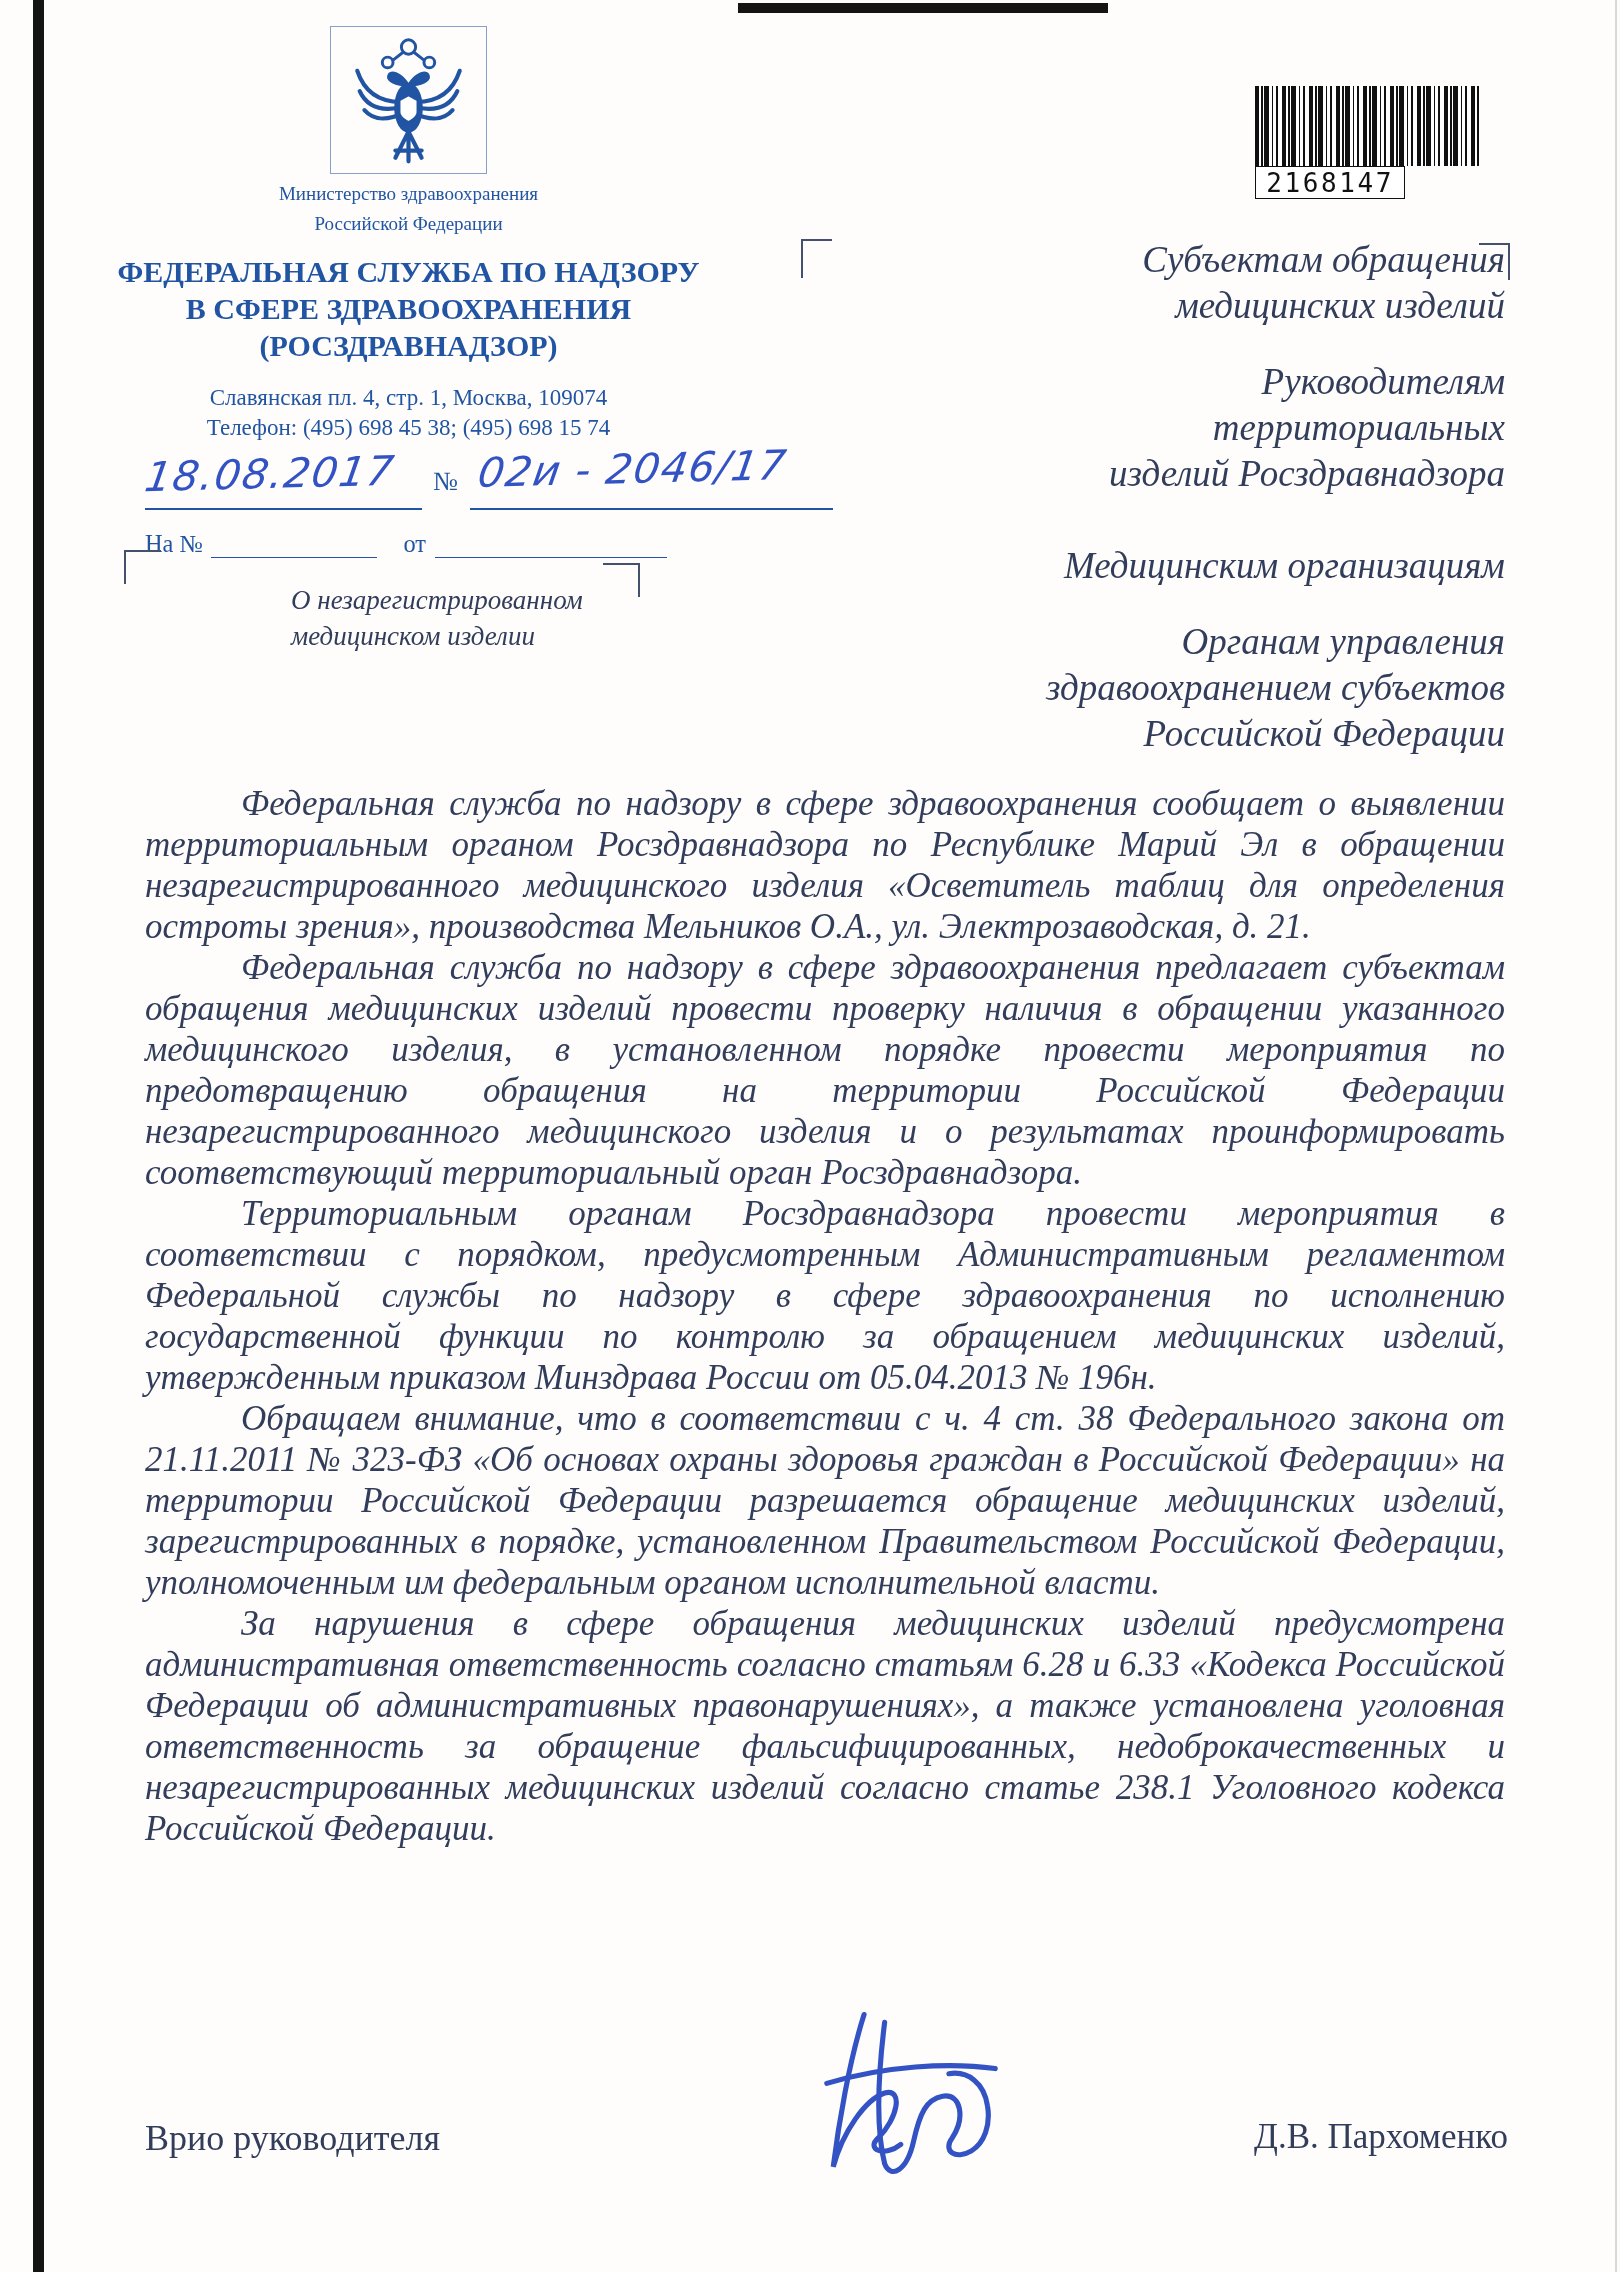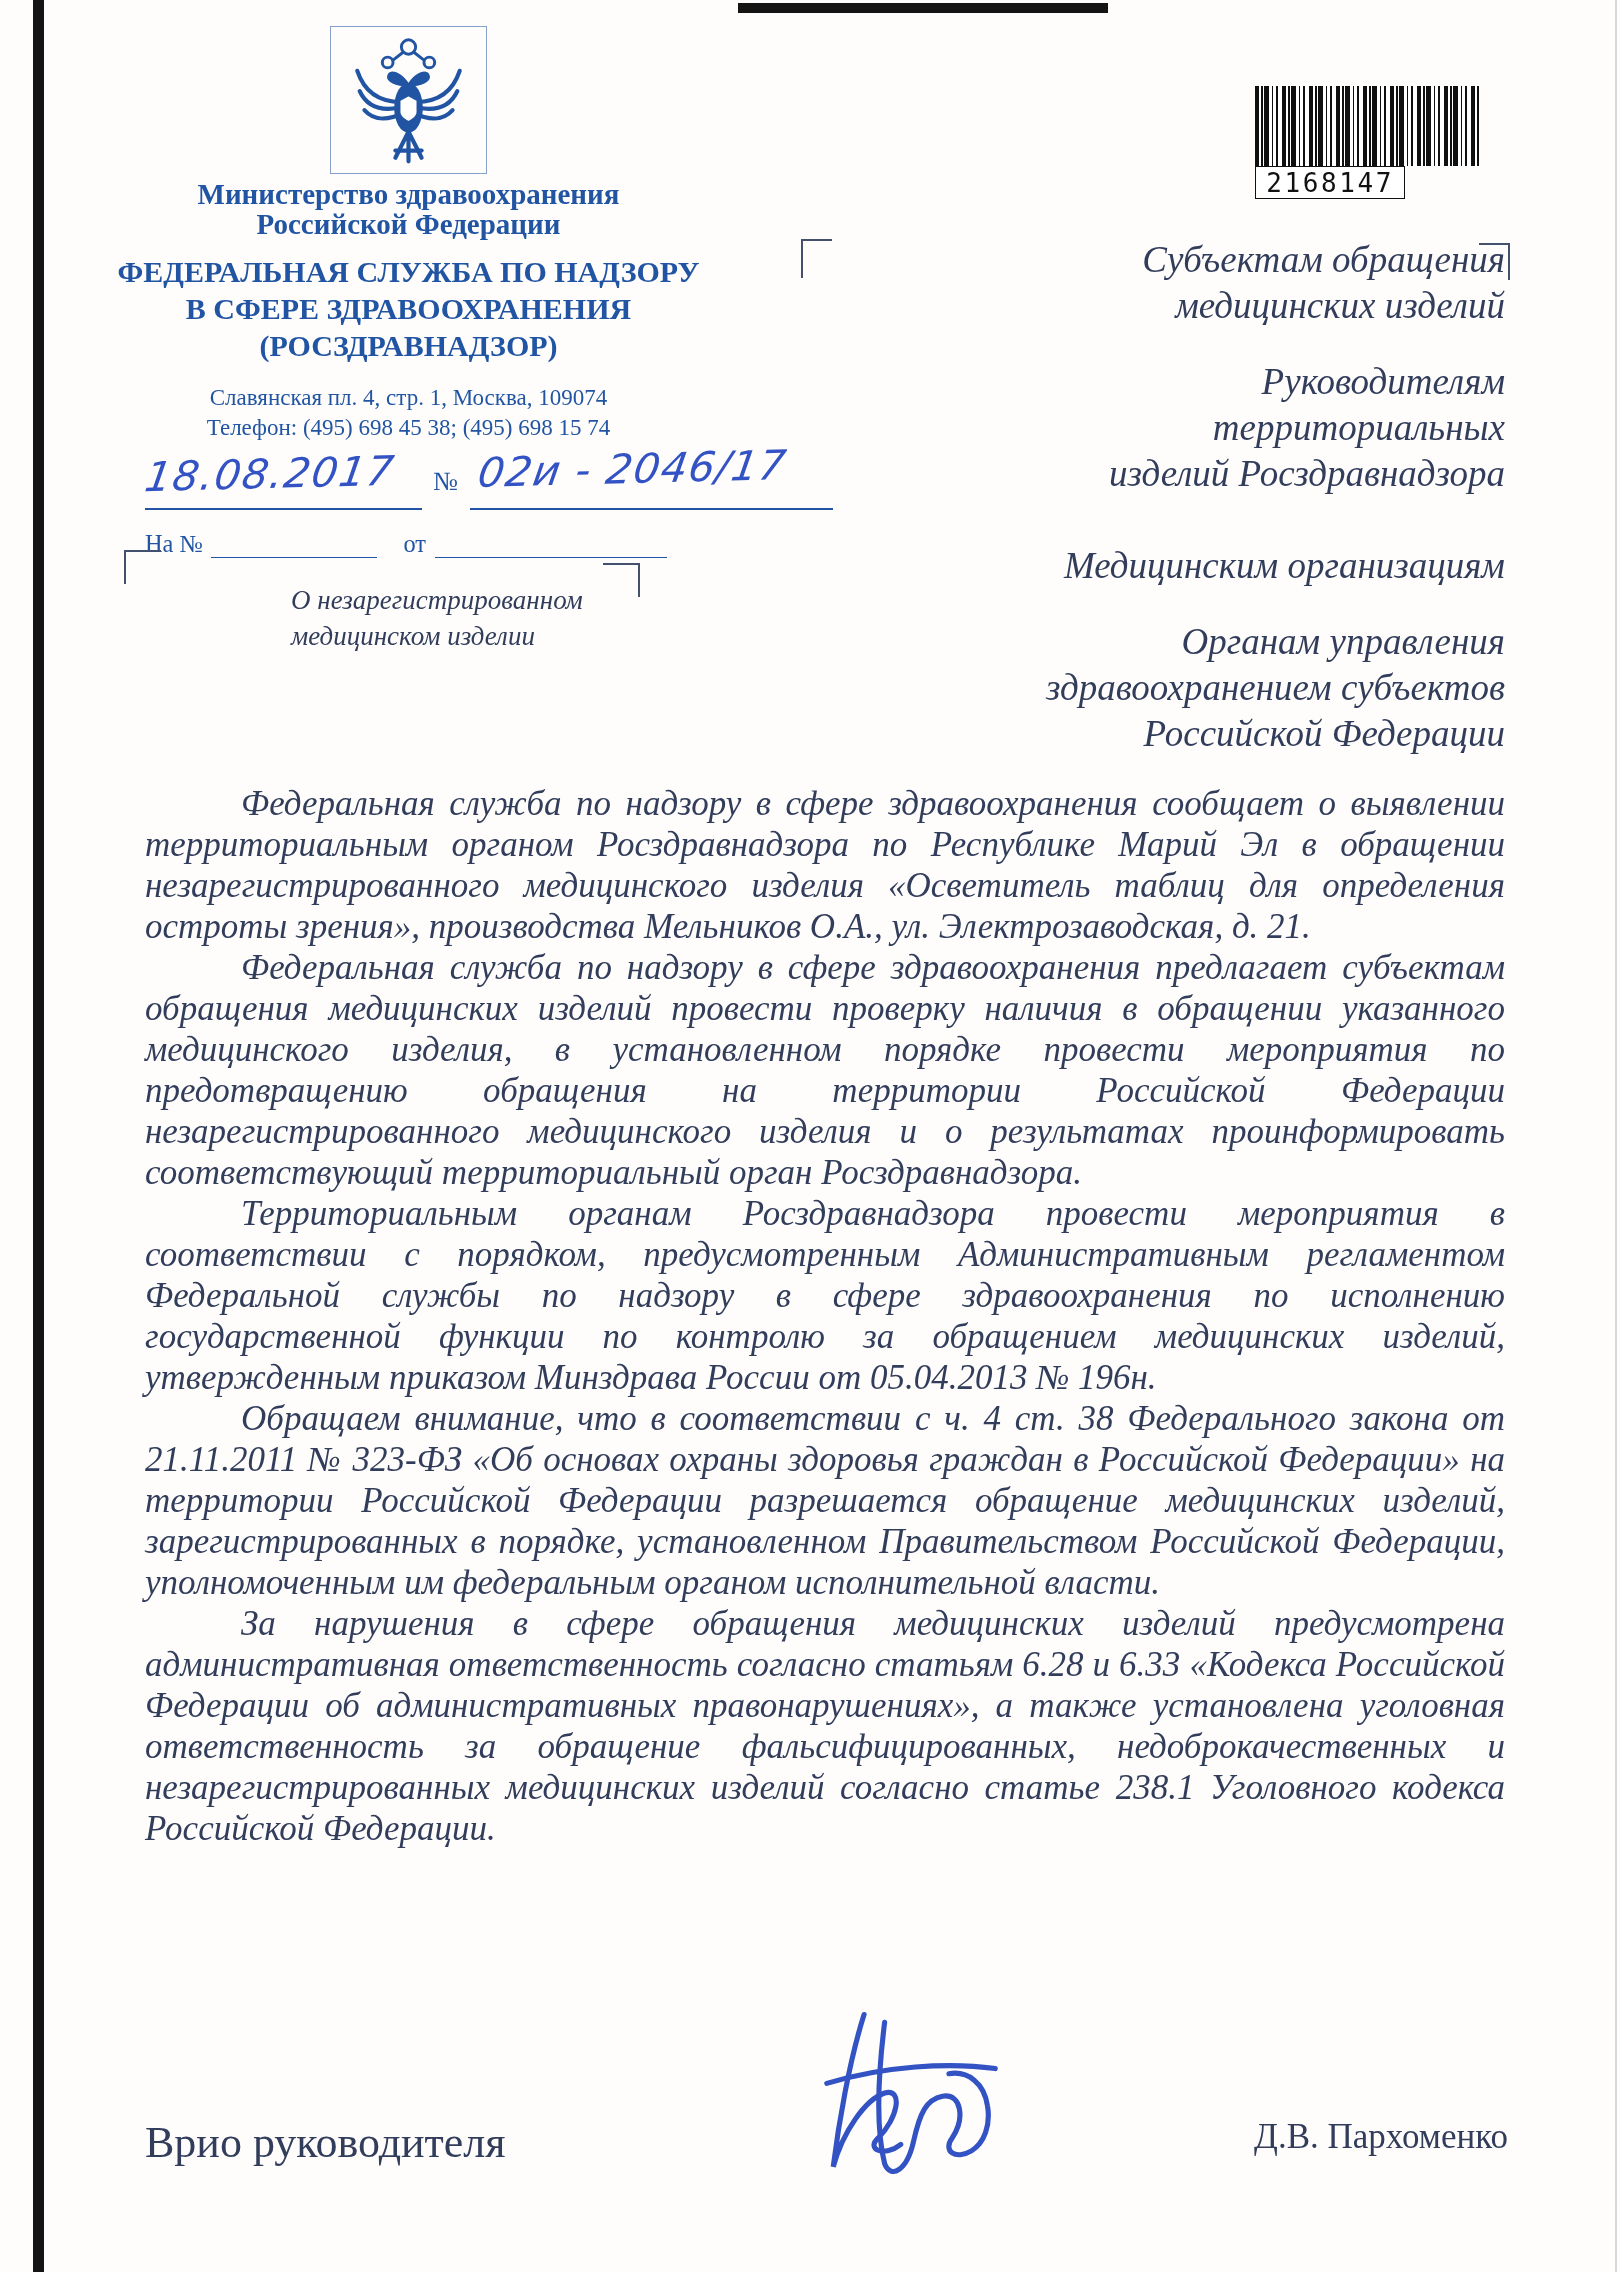--- a/index.html
+++ b/index.html
@@ -17,21 +17,21 @@
   }
   
   .left-bar{position:absolute;left:33px;top:0;width:11px;height:2273px;background:#141414;}
   .top-bar{position:absolute;left:738px;top:3.2px;width:370px;height:9.6px;background:#141414;}
   .right-edge{position:absolute;right:3.9px;top:0;width:1.9px;height:100%;background:#d8d8d8;}
 
   
   .letterhead{position:absolute;left:90px;top:26px;width:637px;text-align:center;color:var(--header_blue);}
   .emblem-box{width:145px;margin:0 auto;border:1.9px solid rgba(33,85,163,.55);padding:3.9px 5.1px;}
   .emblem-box svg{display:block;margin:0 auto;color:var(--header_blue);}
-  .ministry{margin-top:5.1px;font-weight:bold;font-size:29px;line-height:30px;}
+  .ministry{margin-top:5.1px;font-weight:normal;font-size:19px;line-height:30px;}
   .service{margin-top:14px;font-weight:bold;font-size:30px;line-height:37px;}
   .contact{margin-top:19.3px;font-size:23px;line-height:30px;}
 
   
   .ref-row{position:absolute;left:145px;top:449px;width:772px;height:77px;}
   .handwrite{
     font-family:"DejaVu Sans", sans-serif;font-style:italic;color:var(--ink_blue);
     display:inline-block;transform:skewX(-10deg) rotate(-1.5deg);letter-spacing:1.3px;font-size:41px;
   }
   .hw-date{position:absolute;left:1.3px;top:1.3px;}
@@ -79,21 +79,21 @@
   .rec-1{top:237px;}
   .rec-2{top:359px;}
   .rec-3{top:543px;}
   .rec-4{top:619px;}
 
   
   .body-text{position:absolute;left:145px;top:783px;width:1360px;}
   .body-text p{margin:0;text-indent:96px;text-align:justify;font-size:35px;line-height:41px;font-style:italic;}
 
   
-  .sig-position{position:absolute;left:145px;top:2117px;font-size:44px;}
+  .sig-position{position:absolute;left:145px;top:2117px;font-size:36px;}
   .sig-name{position:absolute;right:113px;top:2117px;font-size:35px;}
   .sig-scribble{position:absolute;left:788px;top:2003px;}
   .sig-scribble svg{color:var(--ink_blue);}
 </style>
 </head>
 <body>
 
 <div class="page">
 
   <div class="left-bar"></div>

